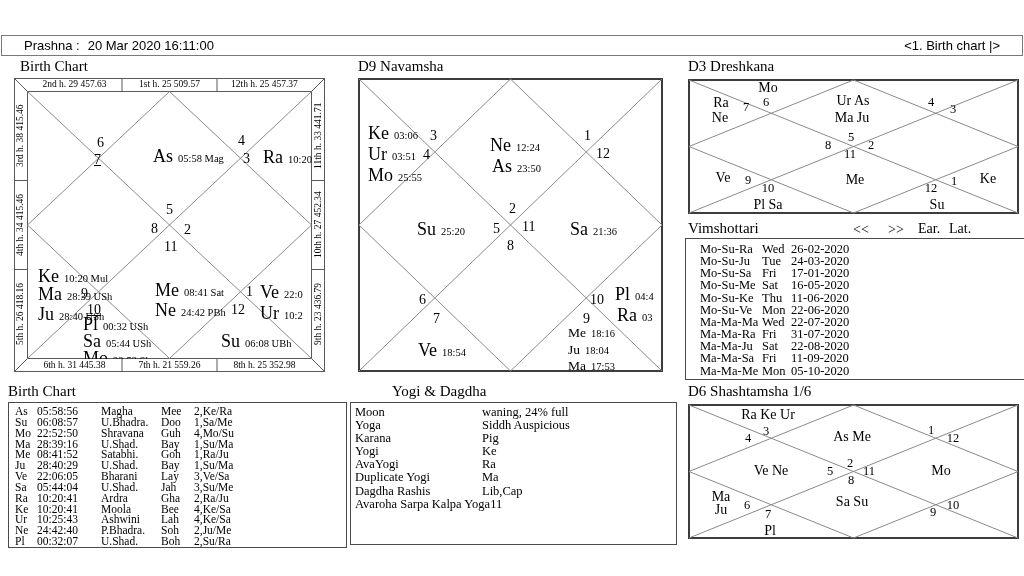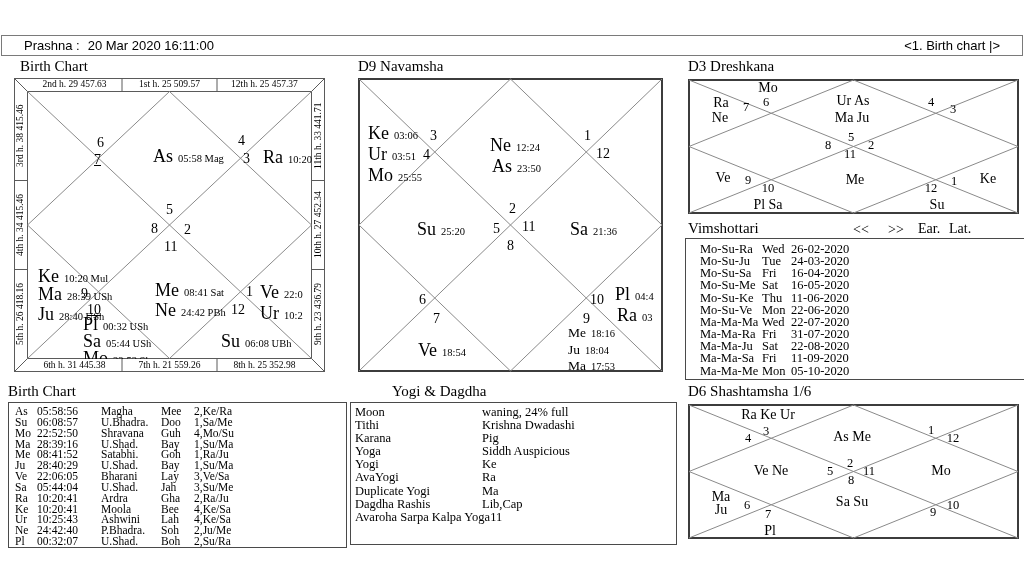--- a/index.html
+++ b/index.html
@@ -288,21 +288,21 @@
 
       <div class="vrow">
         <span class="vp">Mo-Su-Ju</span>
         <span class="vd">Tue</span>
         <span class="vdate">24-03-2020</span>
       </div>
 
       <div class="vrow">
         <span class="vp">Mo-Su-Sa</span>
         <span class="vd">Fri</span>
-        <span class="vdate">16-04-2020</span>
+        <span class="vdate">17-01-2020</span>
       </div>
 
       <div class="vrow">
         <span class="vp">Mo-Su-Me</span>
         <span class="vd">Sat</span>
         <span class="vdate">16-05-2020</span>
       </div>
 
       <div class="vrow">
         <span class="vp">Mo-Su-Ke</span>
@@ -380,33 +380,29 @@
   </div>
 
   <div class="ptitle" style="left:364px;top:383px;margin-left:28px;">Yogi &amp; Dagdha</div>
   <div class="listbox" style="left:350px;top:402px;width:321px;height:138px;padding:3px 0 0 4px;">
 
       <div class="yrow">
         <span class="yl">Moon</span>
         <span class="yv">waning, 24% full</span>
       </div>
 
-      <div class="yrow">
-        <span class="yl">Tithi</span>
-        <span class="yv">Krishna  Dwadashi</span>
+
+      <div class="yrow">
+        <span class="yl">Yoga</span>
+        <span class="yv">Siddh Auspicious</span>
       </div>
 
       <div class="yrow">
         <span class="yl">Karana</span>
         <span class="yv">Pig</span>
-      </div>
-
-      <div class="yrow">
-        <span class="yl">Yoga</span>
-        <span class="yv">Siddh Auspicious</span>
       </div>
 
 
       <div class="yrow">
         <span class="yl">Yogi</span>
         <span class="yv">Ke</span>
       </div>
 
       <div class="yrow">
         <span class="yl">AvaYogi</span>

